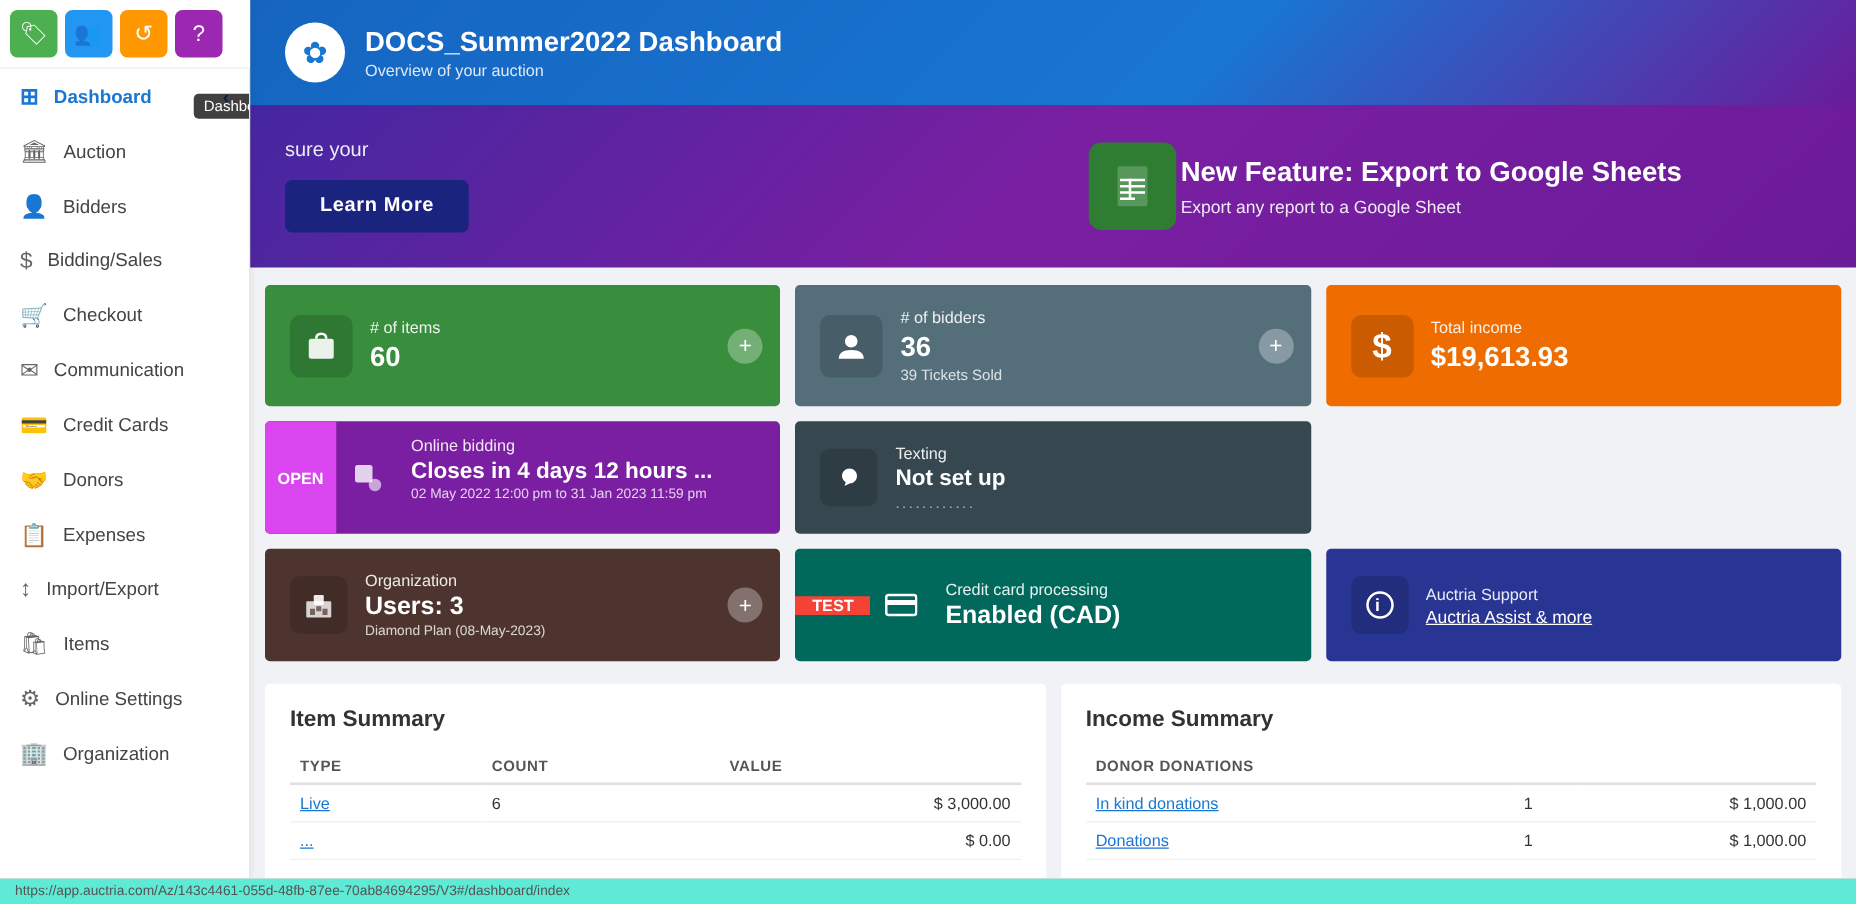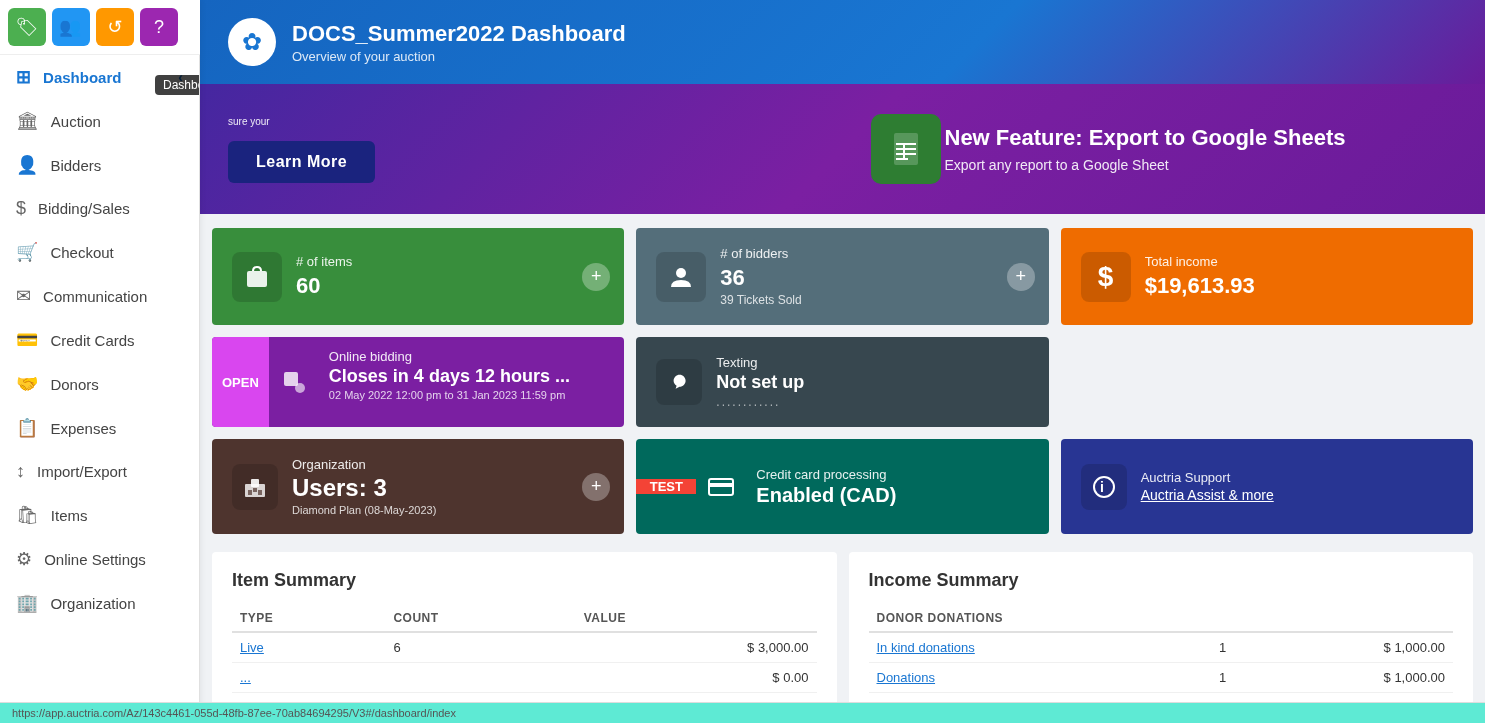--- a/index.html
+++ b/index.html
@@ -116,21 +116,21 @@
       min-height: 130px;
       position: relative;
       overflow: hidden;
     }
     .banner-left {
       flex: 1;
       padding: 24px 28px;
       color: #fff;
       font-size: 14px;
     }
-    .banner-left-text { font-size: 10px; color: rgba(255,255,255,0.9); margin-bottom: 14px; }
+    .banner-left-text { font-size: 16px; color: rgba(255,255,255,0.9); margin-bottom: 14px; }
     .learn-more-btn {
       background: #1a237e;
       color: #fff;
       border: none;
       border-radius: 6px;
       padding: 12px 28px;
       font-size: 16px;
       font-weight: 700;
       cursor: pointer;
       letter-spacing: 0.5px;
@@ -272,21 +272,21 @@
       display: flex;
       align-items: center;
       gap: 14px;
       padding: 18px 20px;
       min-height: 90px;
       color: #fff;
       position: relative;
     }
     .org-content { flex: 1; }
     .org-label { font-size: 13px; color: rgba(255,255,255,0.9); margin-bottom: 2px; }
-    .org-value { font-size: 24px; font-weight: 700; }
+    .org-value { font-size: 20px; font-weight: 700; }
     .org-plan { font-size: 11px; color: rgba(255,255,255,0.8); margin-top: 2px; }
 
     
     .cc-card {
       background: #00695c;
       margin: 6px;
       border-radius: 4px;
       display: flex;
       align-items: center;
       gap: 0;

